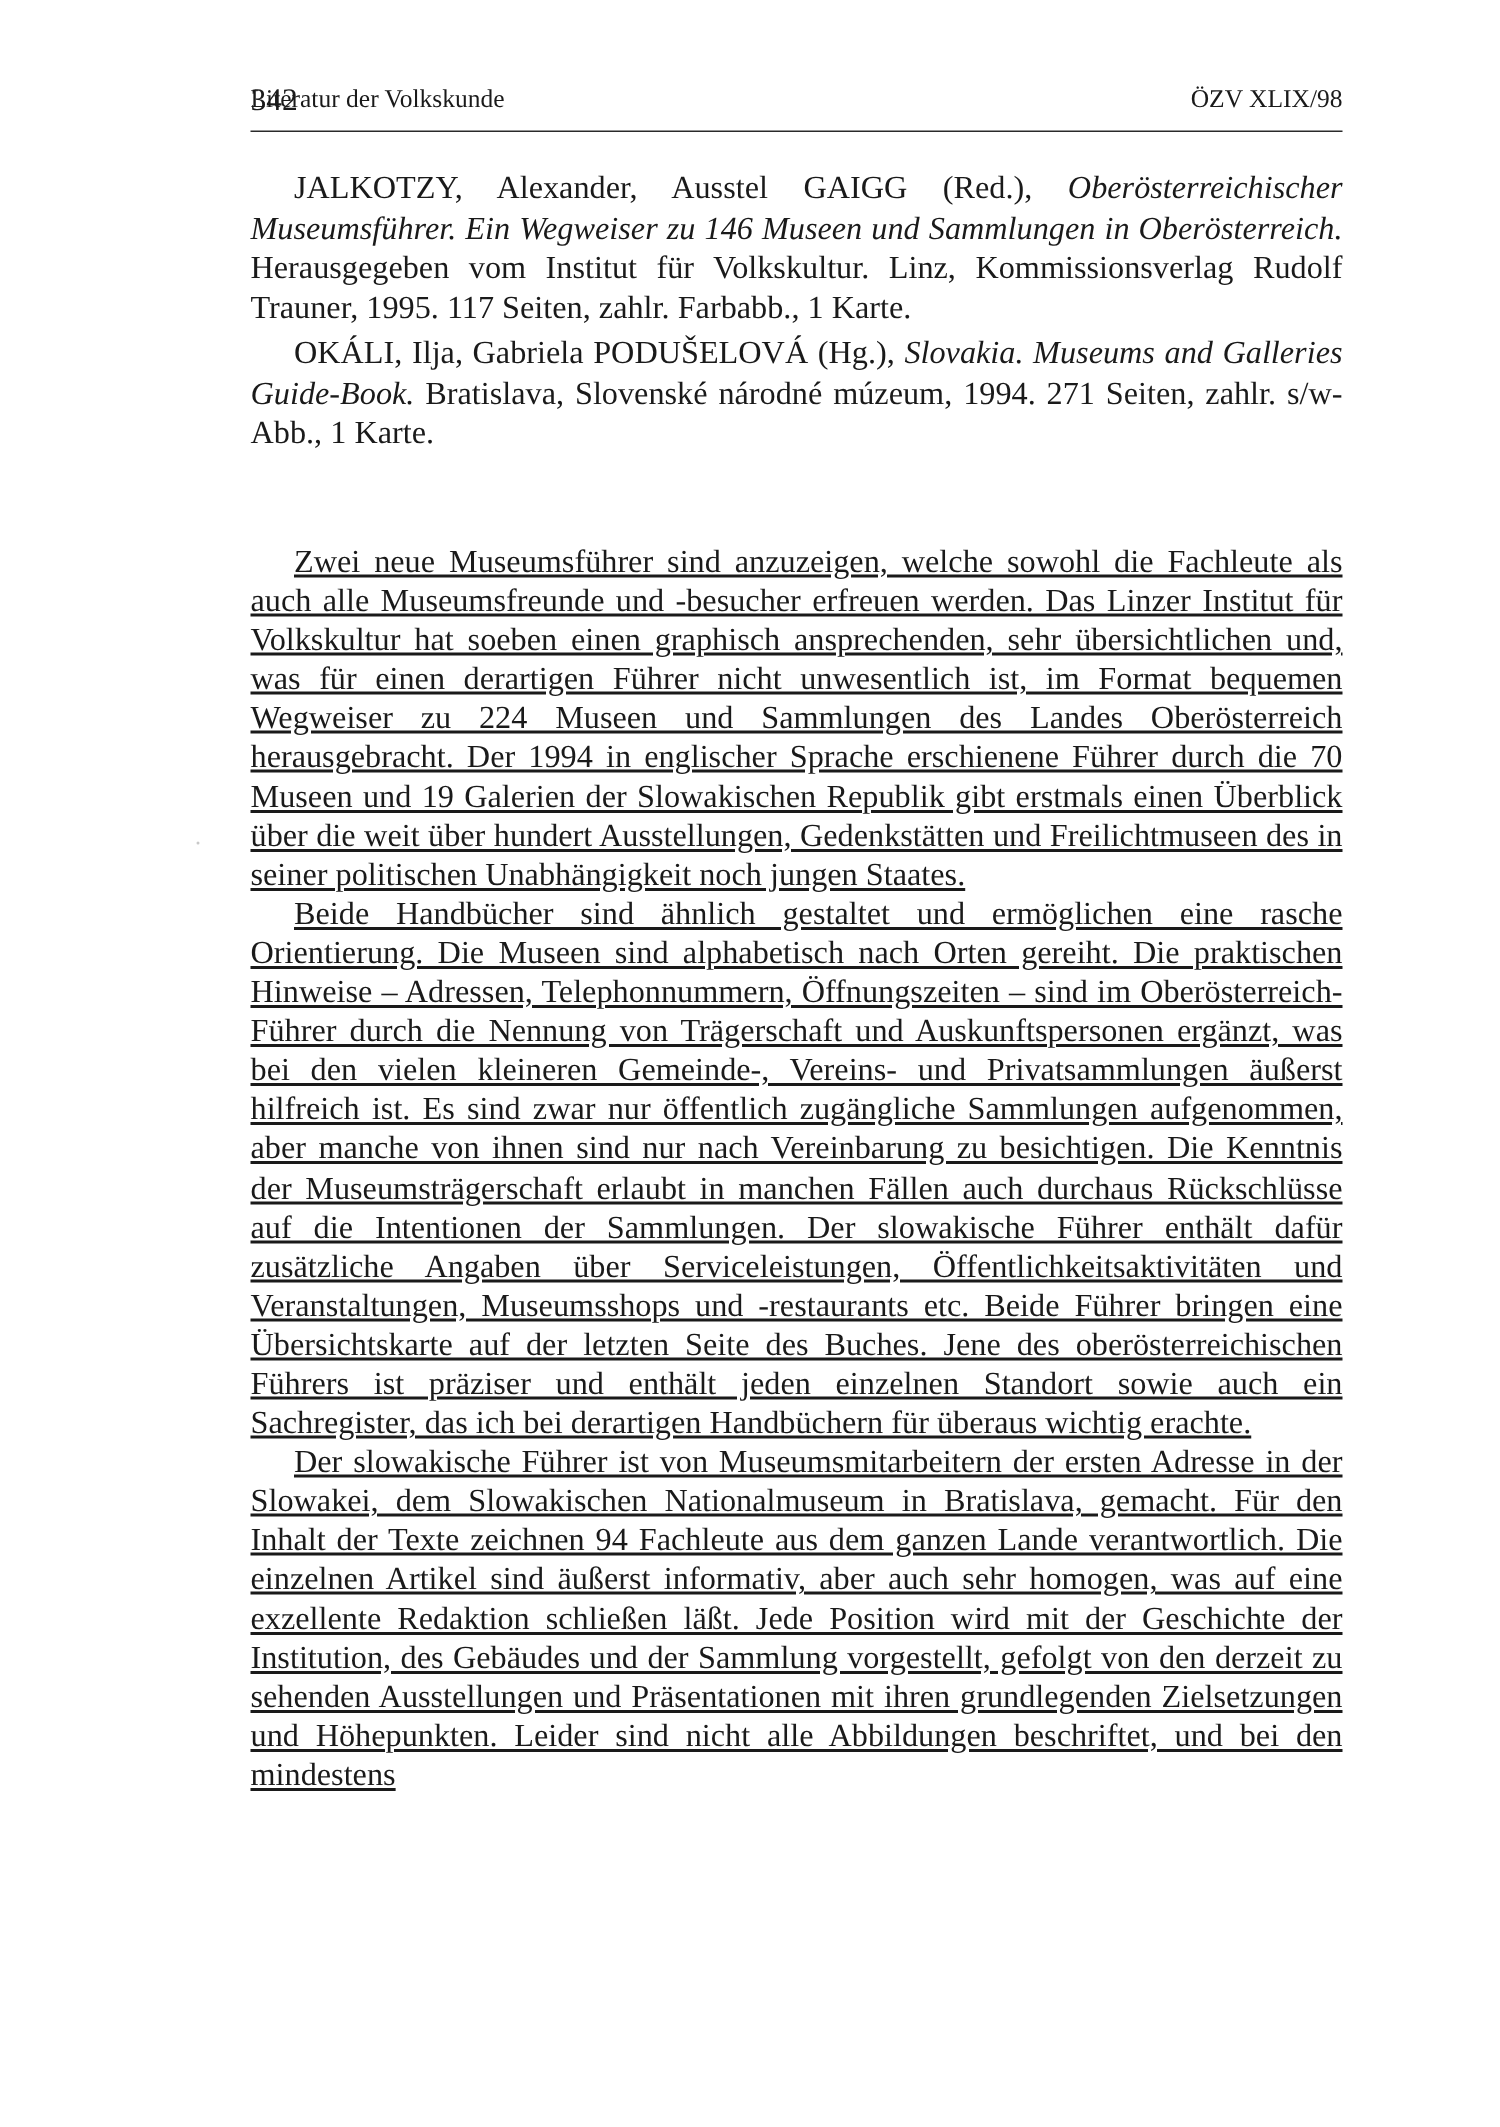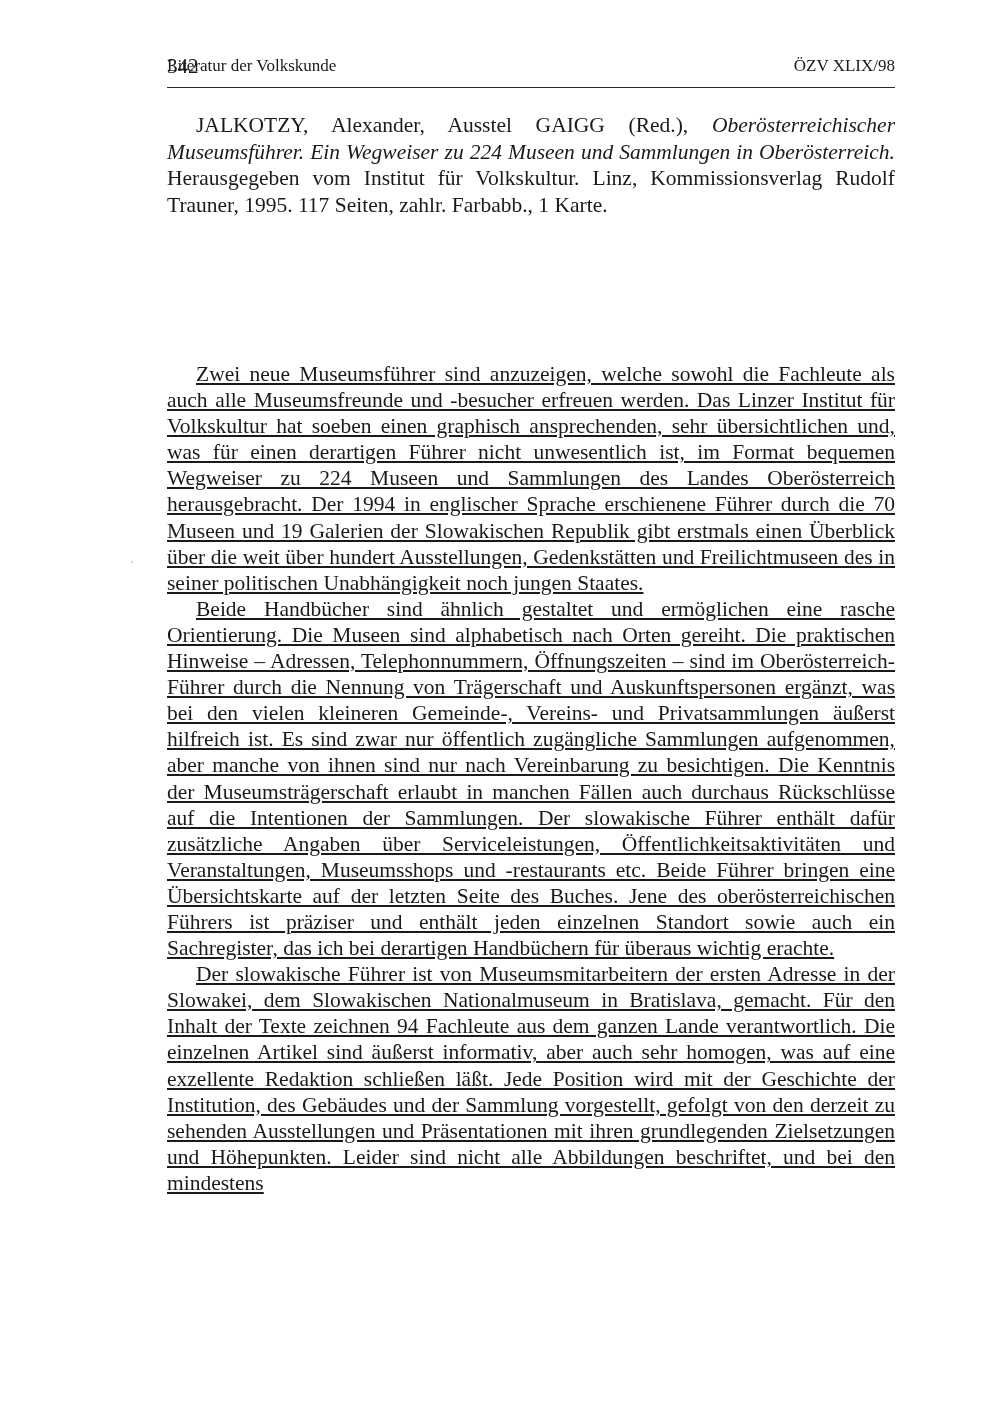--- a/index.html
+++ b/index.html
@@ -44,22 +44,27 @@
   <div class="running-head">
     <span class="pageno">342</span>
     <span class="title">Literatur der Volkskunde</span>
     <span class="journal">ÖZV XLIX/98</span>
   </div>
   <div class="rule"></div>
 
   <div class="biblio">
     <p>
       <span>JALKOTZY, Alexander, Ausstel GAIGG (Red.),</span>
-      <i>Oberösterreichischer Museumsführer. Ein Wegweiser zu 224 Museen und Sammlungen in Oberösterreich.</i>
+      <i>Oberösterreichischer Museumsführer. Ein Wegweiser zu 146 Museen und Sammlungen in Oberösterreich.</i>
       <span>Herausgegeben vom Institut für Volkskultur. Linz, Kommissionsverlag Rudolf Trauner, 1995. 117 Seiten, zahlr. Farbabb., 1 Karte.</span>
+    </p>
+    <p>
+      <span>OKÁLI, Ilja, Gabriela PODUŠELOVÁ (Hg.),</span>
+      <i>Slovakia. Museums and Galleries Guide-Book.</i>
+      <span>Bratislava, Slovenské národné múzeum, 1994. 271 Seiten, zahlr. s/w-Abb., 1 Karte.</span>
     </p>
   </div>
 
   <div class="body-text">
     <p>Zwei neue Museumsführer sind anzuzeigen, welche sowohl die Fachleute als auch alle Museumsfreunde und -besucher erfreuen werden. Das Linzer Institut für Volkskultur hat soeben einen graphisch ansprechenden, sehr übersichtlichen und, was für einen derartigen Führer nicht unwesentlich ist, im Format bequemen Wegweiser zu 224 Museen und Sammlungen des Landes Oberösterreich herausgebracht. Der 1994 in englischer Sprache erschienene Führer durch die 70 Museen und 19 Galerien der Slowakischen Republik gibt erstmals einen Überblick über die weit über hundert Ausstel­lungen, Gedenkstätten und Freilichtmuseen des in seiner politischen Unab­hängigkeit noch jungen Staates.</p>
     <p>Beide Handbücher sind ähnlich gestaltet und ermöglichen eine rasche Orientierung. Die Museen sind alphabetisch nach Orten gereiht. Die prakti­schen Hinweise – Adressen, Telephonnummern, Öffnungszeiten – sind im Oberösterreich-Führer durch die Nennung von Trägerschaft und Aus­kunftspersonen ergänzt, was bei den vielen kleineren Gemeinde-, Vereins- und Privatsammlungen äußerst hilfreich ist. Es sind zwar nur öffentlich zugängliche Sammlungen aufgenommen, aber manche von ihnen sind nur nach Vereinbarung zu besichtigen. Die Kenntnis der Museumsträgerschaft erlaubt in manchen Fällen auch durchaus Rückschlüsse auf die Intentionen der Sammlungen. Der slowakische Führer enthält dafür zusätzliche Angaben über Serviceleistungen, Öffentlichkeitsaktivitäten und Veranstaltungen, Museumsshops und -restaurants etc. Beide Führer bringen eine Übersichts­karte auf der letzten Seite des Buches. Jene des oberösterreichischen Führers ist präziser und enthält jeden einzelnen Standort sowie auch ein Sachregister, das ich bei derartigen Handbüchern für überaus wichtig erachte.</p>
     <p>Der slowakische Führer ist von Museumsmitarbeitern der ersten Adresse in der Slowakei, dem Slowakischen Nationalmuseum in Bratislava, ge­macht. Für den Inhalt der Texte zeichnen 94 Fachleute aus dem ganzen Lande verantwortlich. Die einzelnen Artikel sind äußerst informativ, aber auch sehr homogen, was auf eine exzellente Redaktion schließen läßt. Jede Position wird mit der Geschichte der Institution, des Gebäudes und der Sammlung vorgestellt, gefolgt von den derzeit zu sehenden Ausstellungen und Präsentationen mit ihren grundlegenden Zielsetzungen und Höhepunk­ten. Leider sind nicht alle Abbildungen beschriftet, und bei den mindestens</p>
   </div>
 </div>
 <div class="speck"></div>

